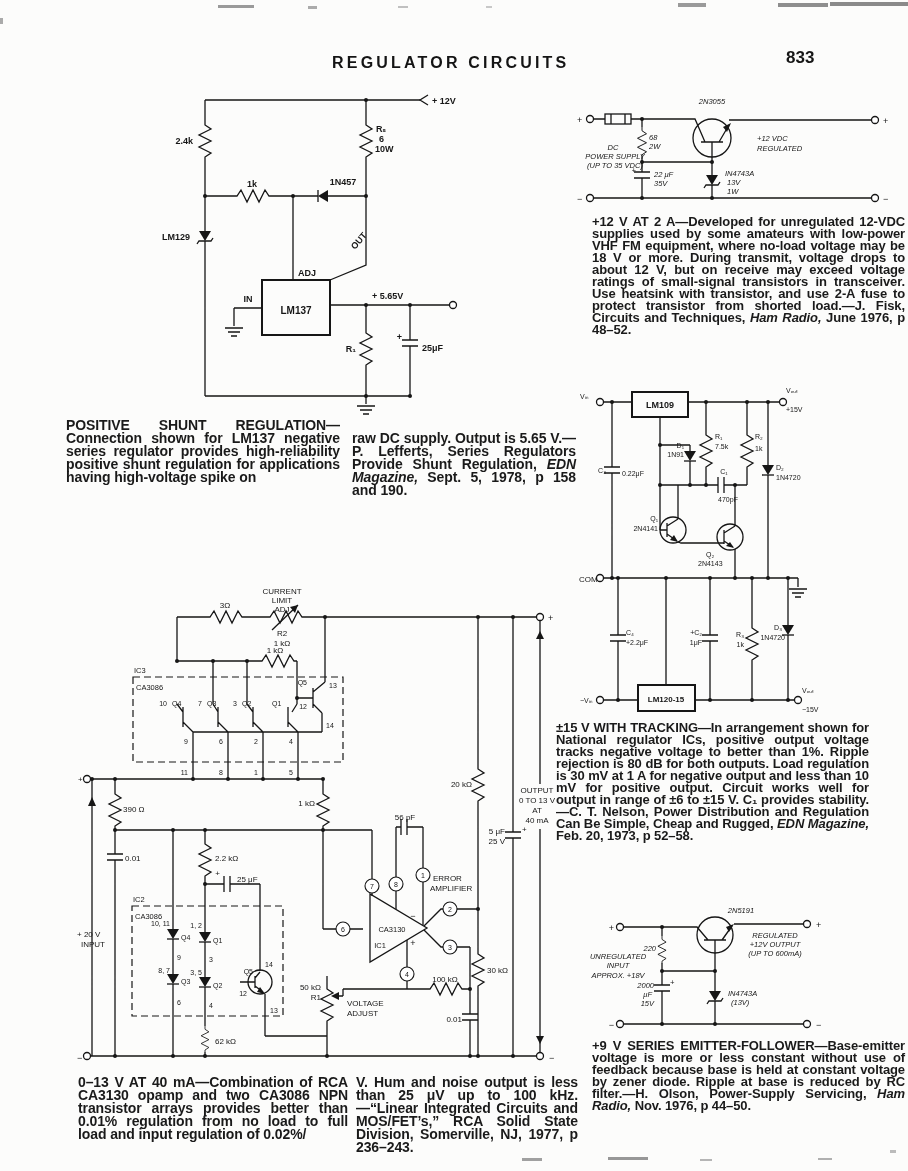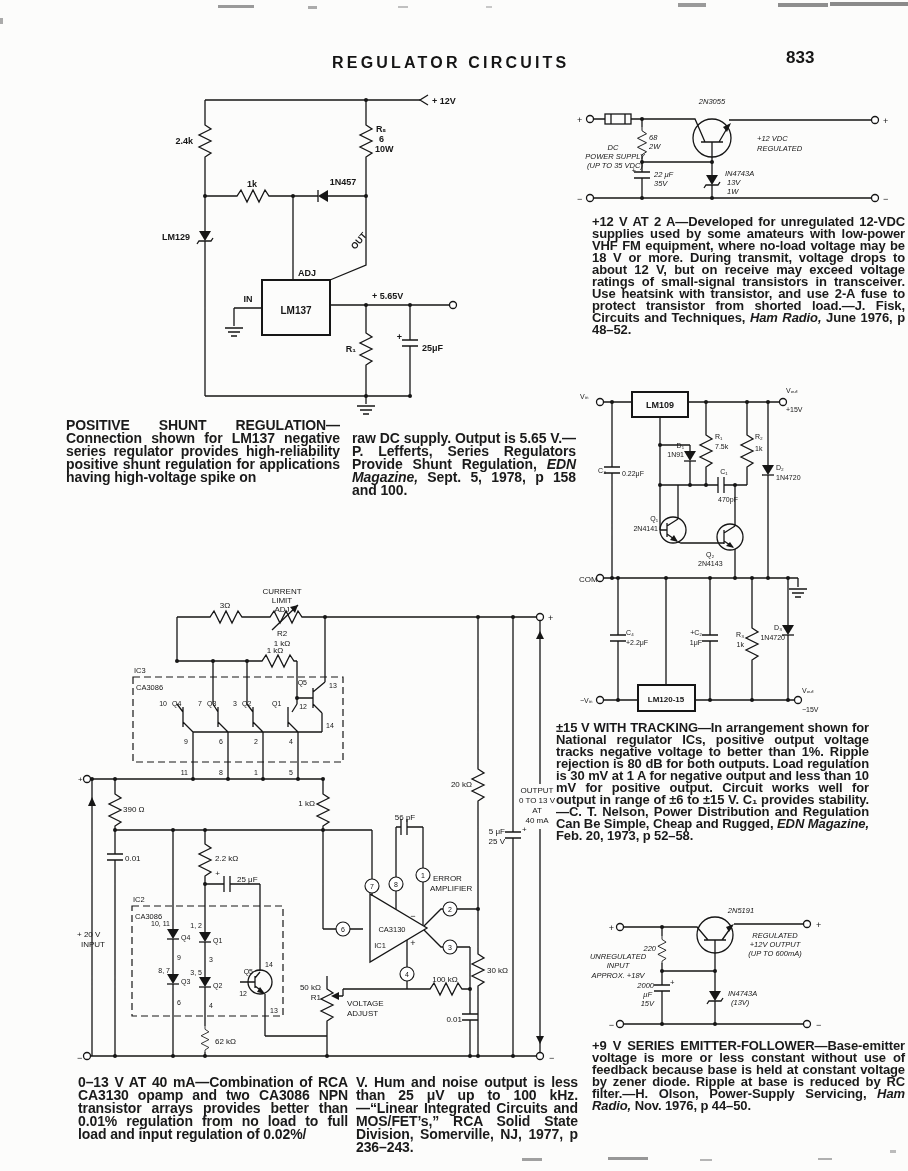--- a/index.html
+++ b/index.html
@@ -144,21 +144,21 @@
   <text class="t9 tb" x="310" y="211">+ 5.65V</text>
   <text class="t9 tb end" x="294" y="264">R₁</text>
   <text class="t9 tb end" x="340" y="252">+</text>
   <text class="t9 tb" x="360" y="263">25μF</text>
 </svg>
 
 <div class="cap capN" style="left:66px;top:419px;width:274px">
   <span>POSITIVE SHUNT REGULATION—Connection shown for LM137 negative series regulator provides high-reliability positive shunt regulation for applications having high-voltage spike on</span>
 </div>
 <div class="cap capN" style="left:352px;top:432px;width:224px">
-  <span>raw DC supply. Output is 5.65 V.—P. Lefferts, Series Regulators Provide Shunt Regulation, </span><span class="it">EDN Magazine,</span><span> Sept. 5, 1978, p 158 and 100.</span>
+  <span>raw DC supply. Output is 5.65 V.—P. Lefferts, Series Regulators Provide Shunt Regulation, </span><span class="it">EDN Magazine,</span><span> Sept. 5, 1978, p 158 and 190.</span>
 </div>
 
 <svg class="abs" style="left:575px;top:92px" width="333" height="122">
   <g>
     <path class="w" d="M19,27H30 M56,27H120L130,50 M126,50H148 M137,50V65 M137,65V70
       M144,50L154,33 M154,28H296 M67,27V35 M67,65V70 M67,70H137 M67,70V80 M67,86V106
       M137,70V80 M137,96V106 M15,106H300"></path>
     <path class="f" d="M156,31L148,35L152,40Z"></path>
   </g>
   <g>

